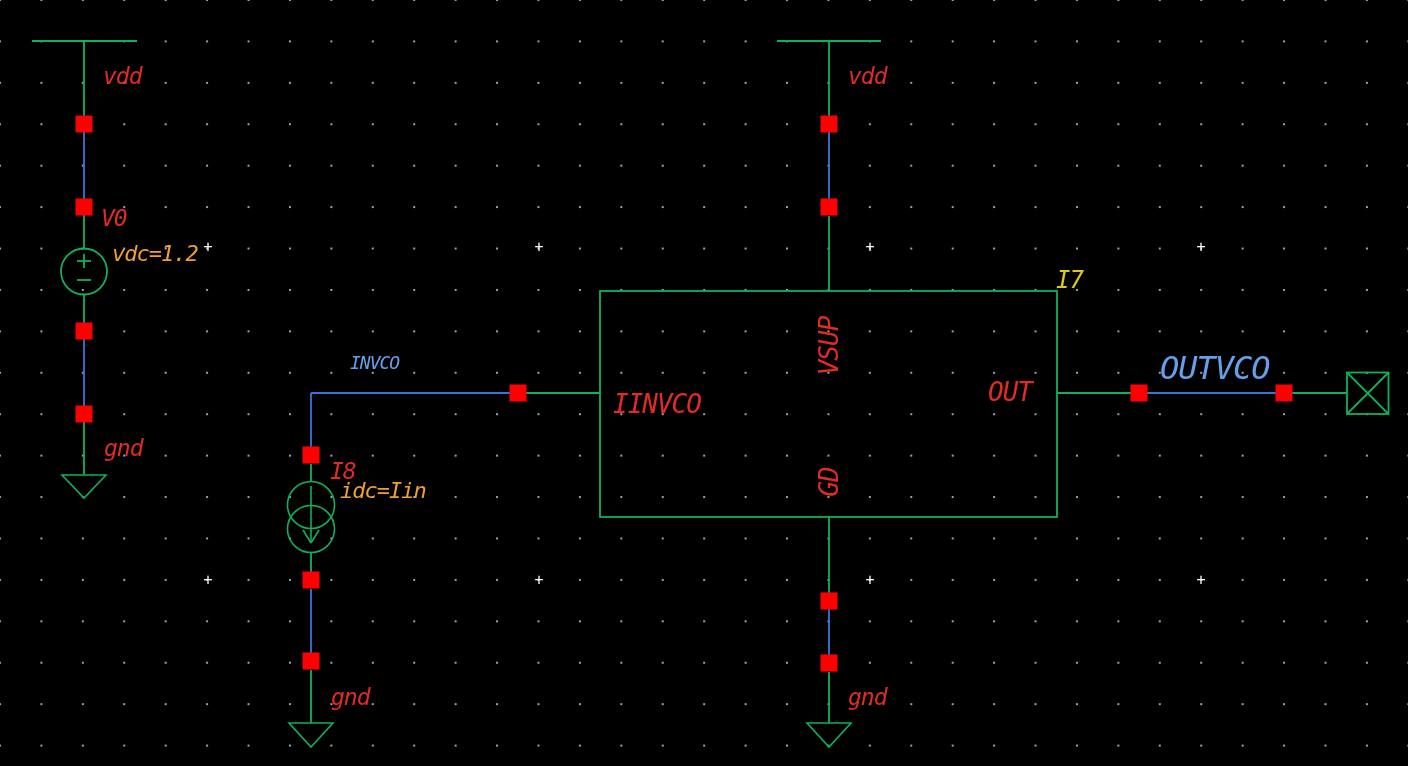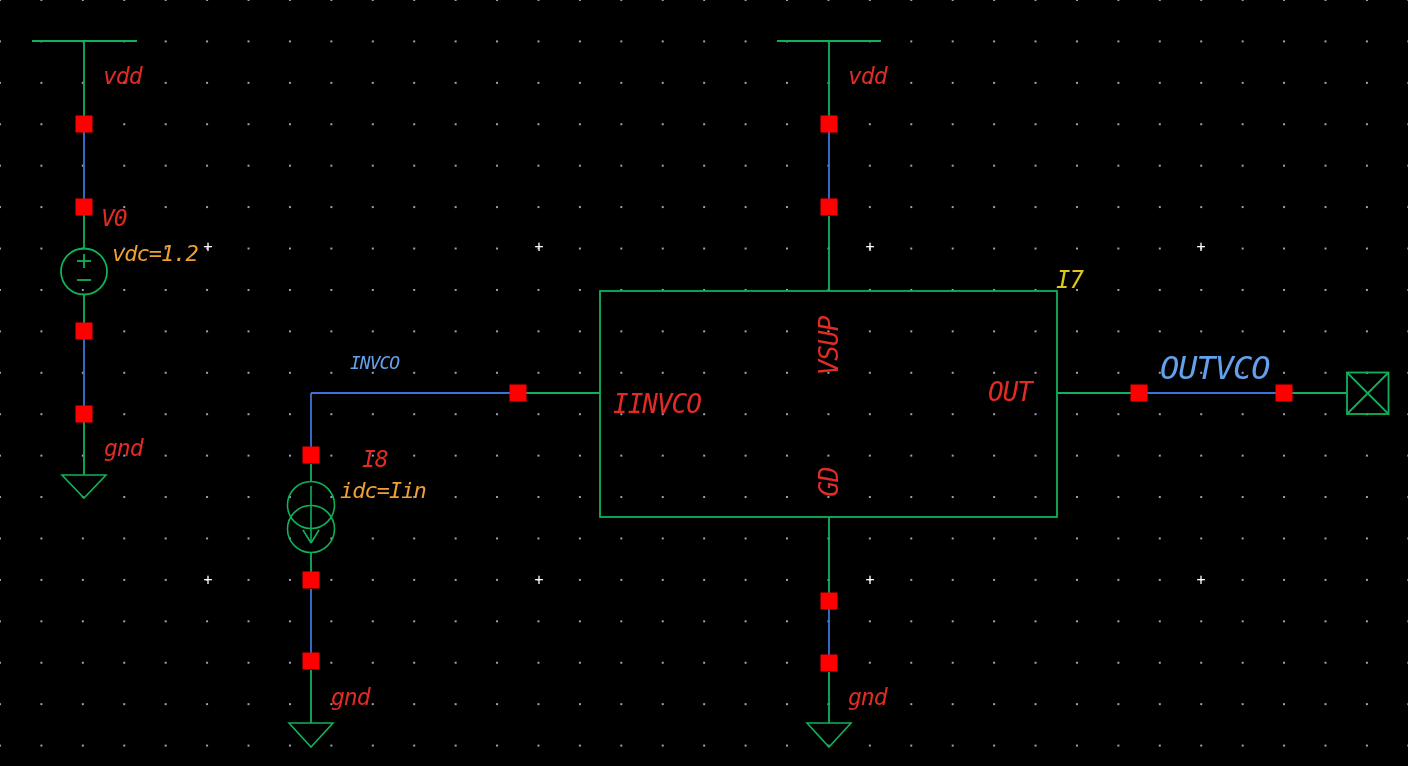--- a/index.html
+++ b/index.html
@@ -96,21 +96,21 @@
       <line x1="1388.5" y1="372.5" x2="1347" y2="414"></line>
     </g>
   </svg>
 
   <div class="lbl red fs23" style="left:103px;top:65px;">vdd</div>
   <div class="lbl red fs23" style="left:101px;top:207px;">V0</div>
   <div class="lbl orange fs22" style="left:112px;top:243px;">vdc=1.2</div>
   <div class="lbl red fs23" style="left:104px;top:437px;">gnd</div>
 
   <div class="lbl netblue fs27" style="left:350px;top:354px;">INVCO</div>
-  <div class="lbl red fs23" style="left:330px;top:448px;margin-left:32px;">I8</div>
+  <div class="lbl red fs23" style="left:330px;top:460px;">I8</div>
   <div class="lbl orange fs22" style="left:340px;top:480px;">idc=Iin</div>
   <div class="lbl red fs23" style="left:331px;top:686px;">gnd</div>
 
   <div class="lbl red fs23" style="left:848px;top:65px;">vdd</div>
   <div class="lbl red fs23" style="left:848px;top:686px;">gnd</div>
 
   <div class="lbl red fs26" style="left:613px;top:379px;margin-top:12px;">IINVCO</div>
   <div class="vlabel red fs26" style="left:829px;top:346px;">VSUP</div>
   <div class="lbl red fs26" style="left:988px;top:379px;">OUT</div>
   <div class="vlabel red fs26" style="left:829px;top:482px;">GD</div>

